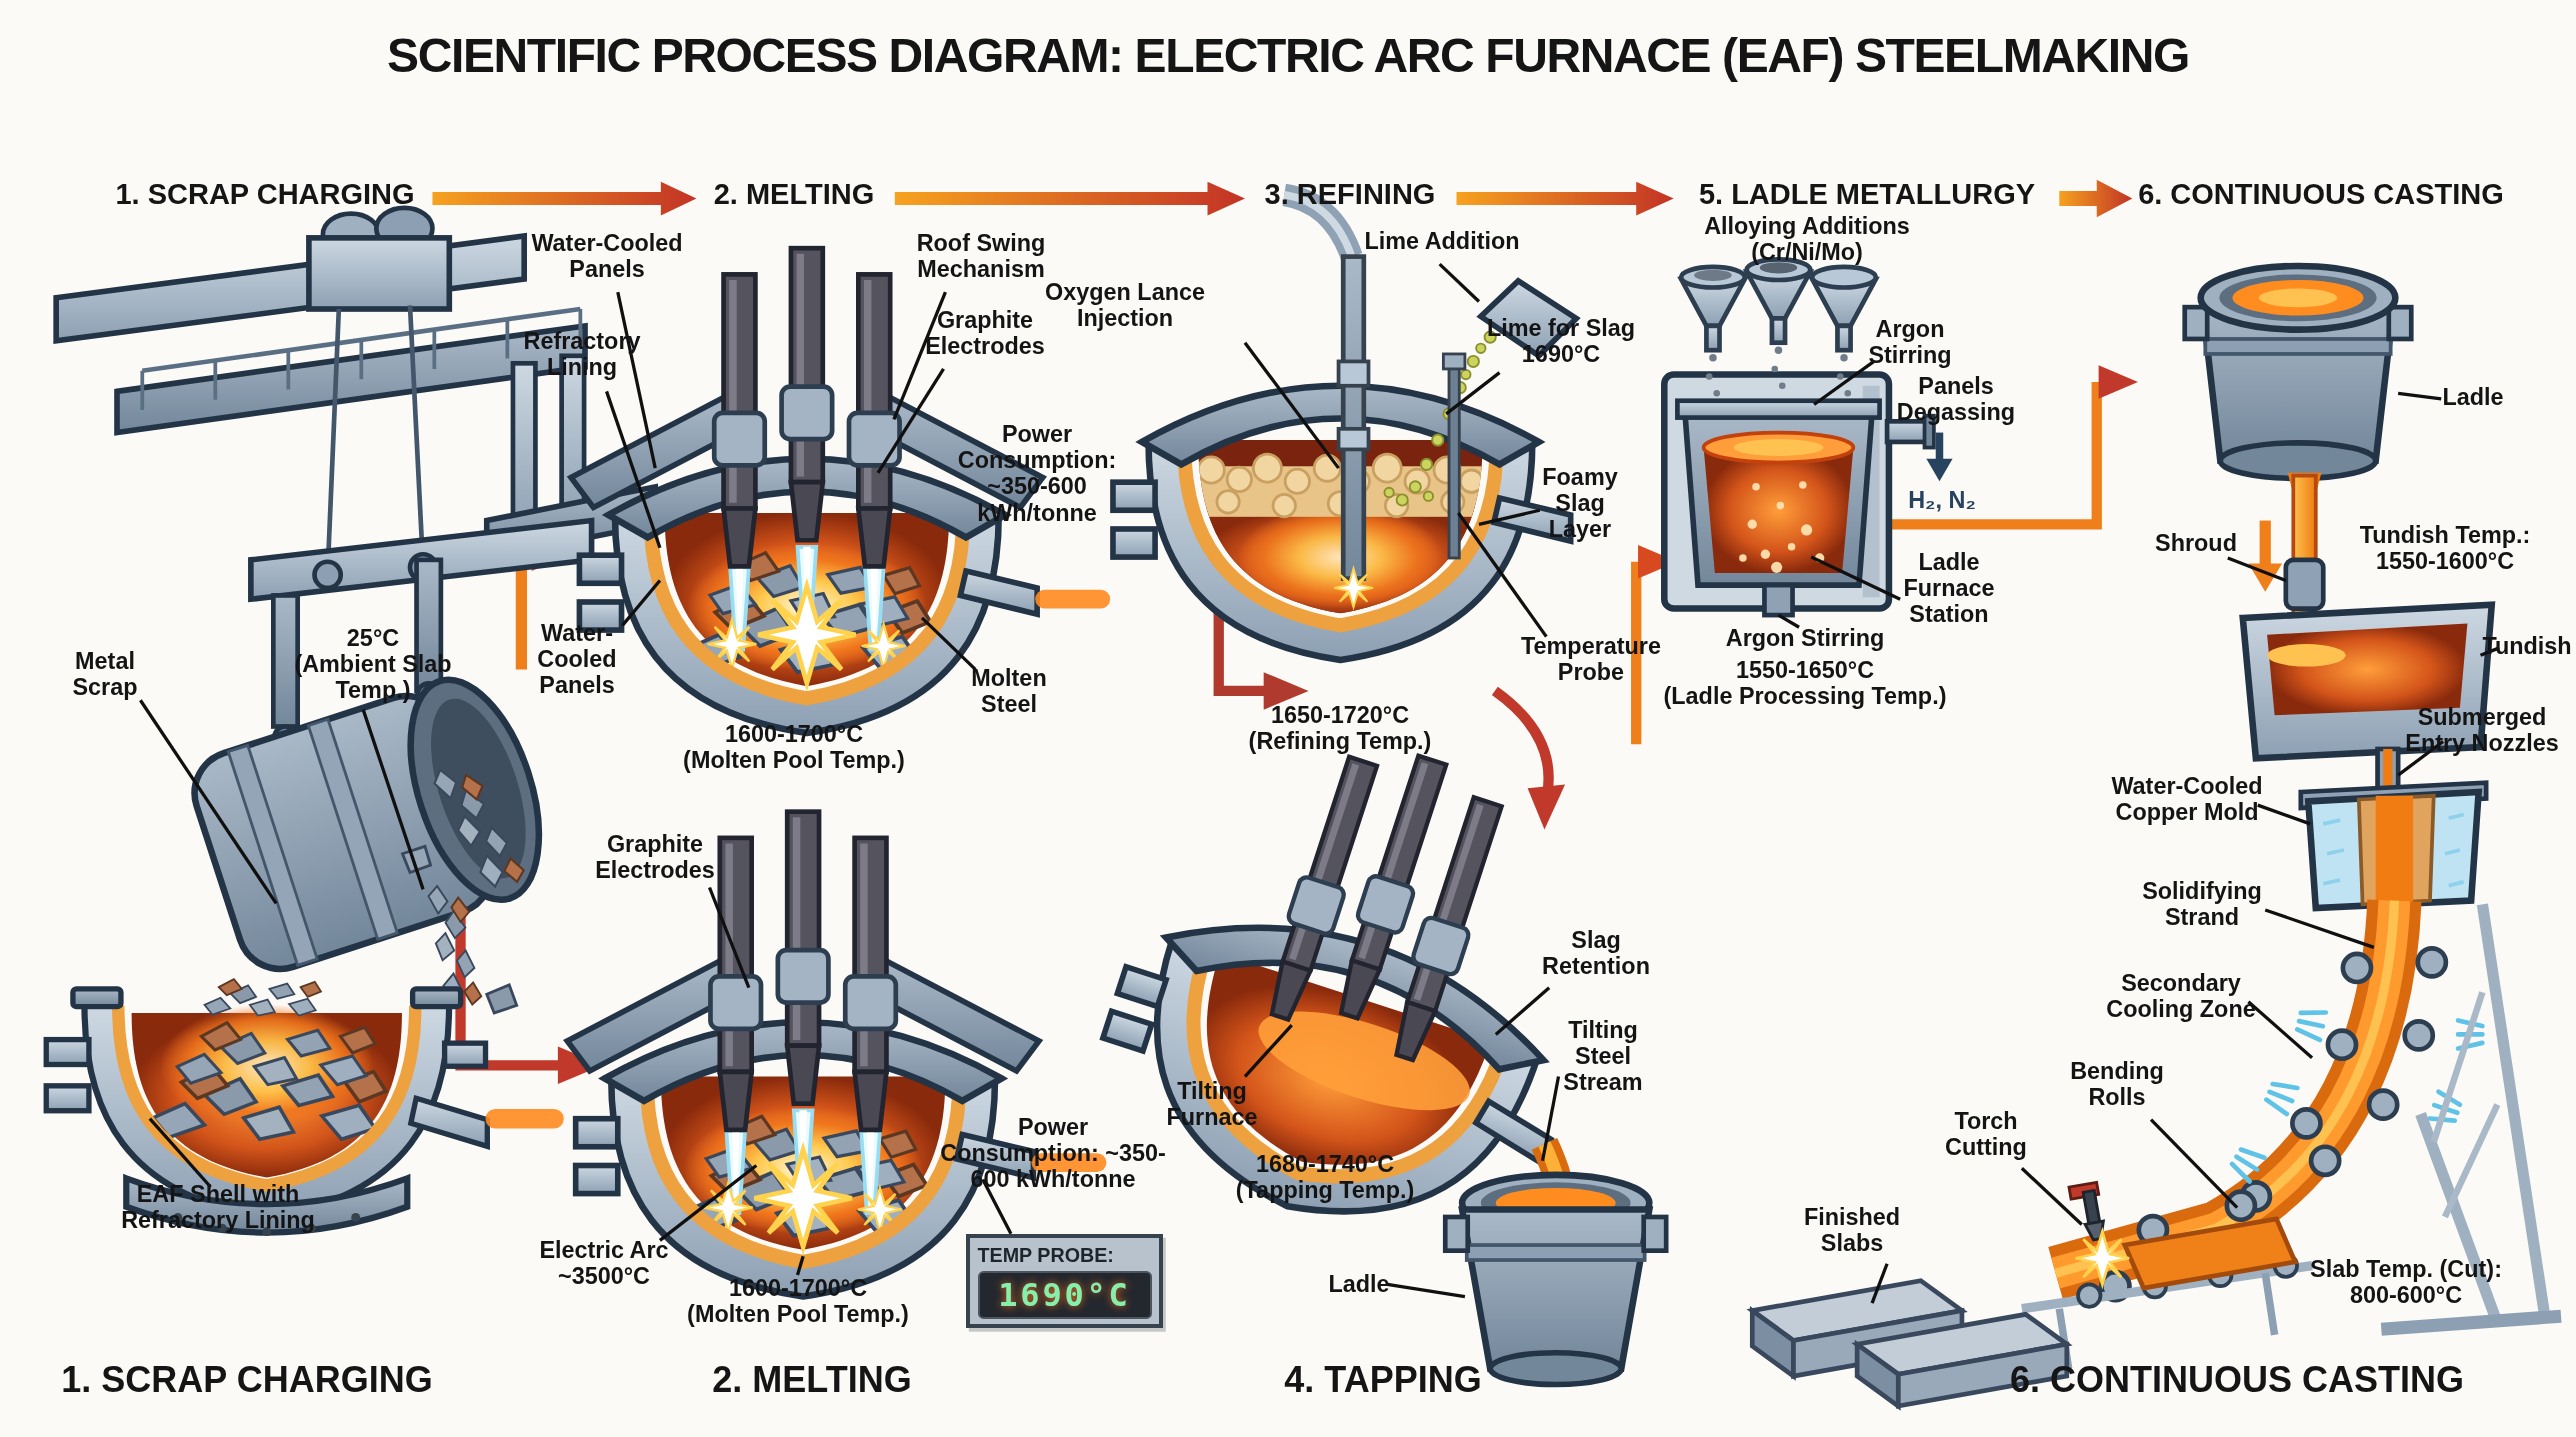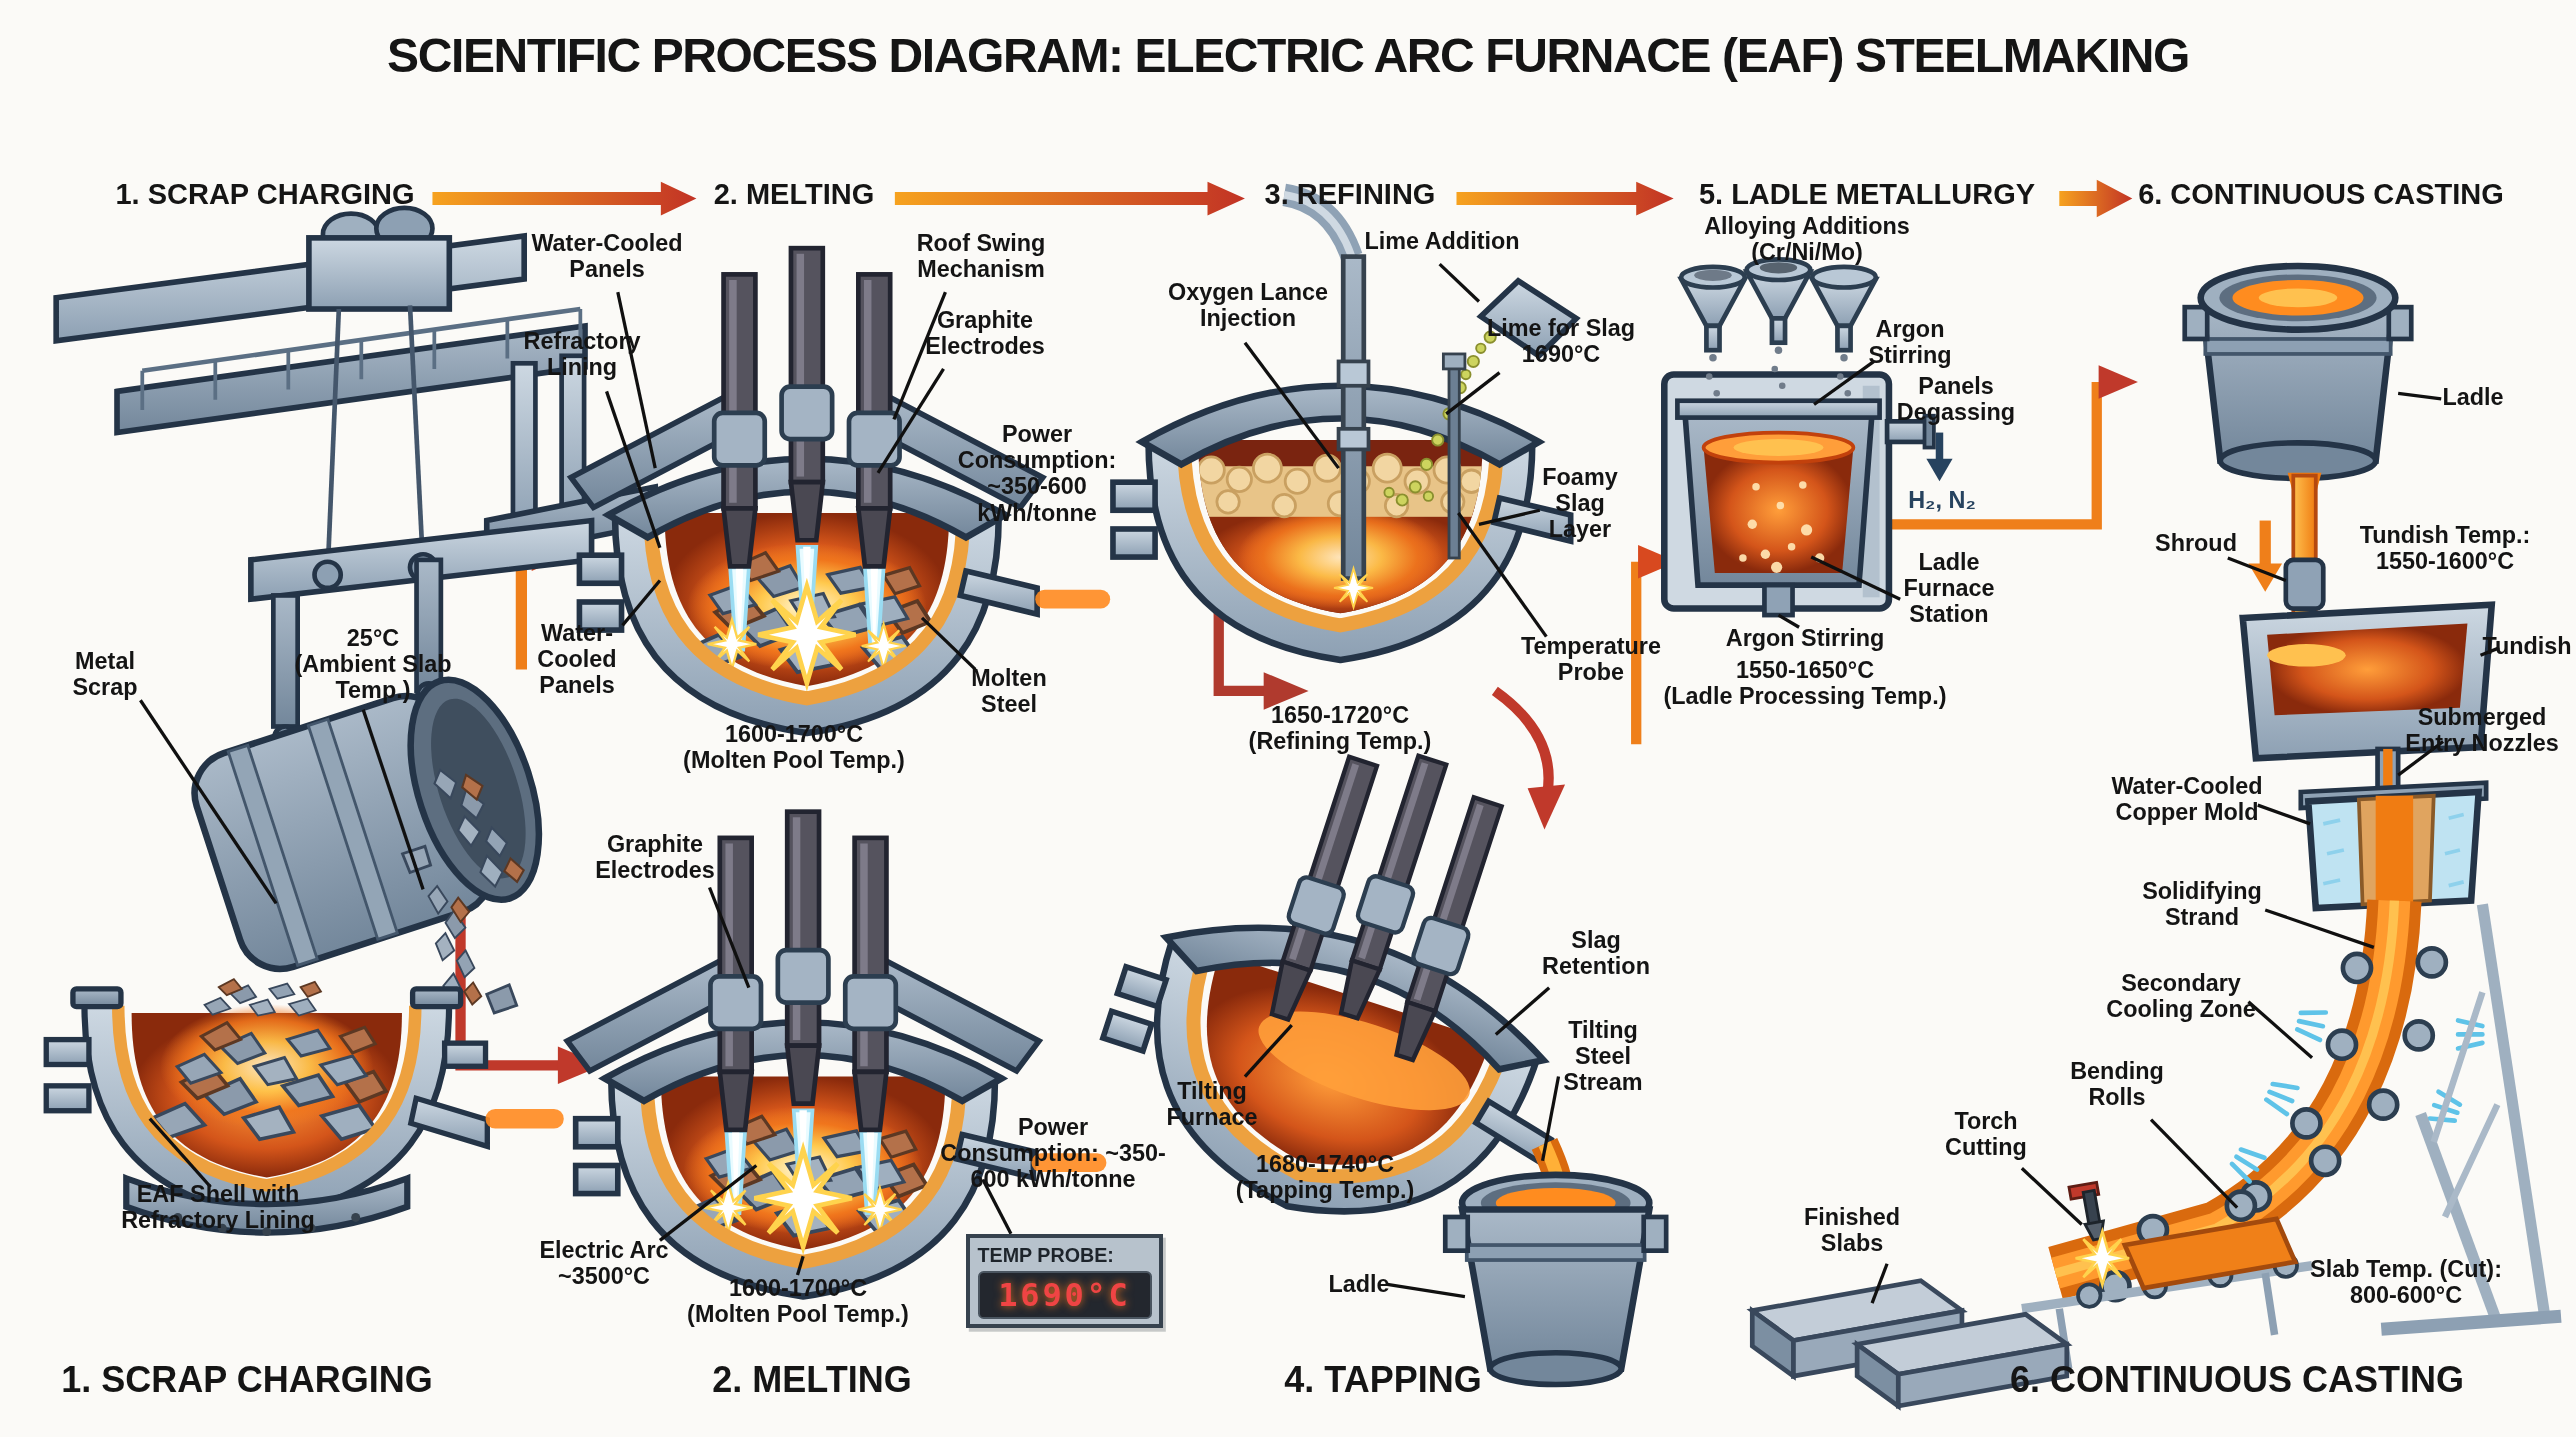--- a/index.html
+++ b/index.html
@@ -14,21 +14,21 @@
        white-space:nowrap;color:#151515;}
   .lbl{position:absolute;transform:translateX(-50%);z-index:5;font-size:23.4px;font-weight:bold;
        line-height:1.12;text-align:center;color:#141414;}
   .sub{font-weight:bold;}
   .gas{color:#27435f;}
   .lcd{position:absolute;z-index:5;width:174px;background:#b7c2cc;border:4.7px solid #36424e;
        border-radius:0;padding:5.6px 7.5px;box-shadow:2.8px 3.7px 0 rgba(40,50,60,.25);}
   .lcd-title{font-weight:bold;font-size:19.7px;color:#1d242b;}
   .lcd-screen{margin-top:4.7px;background:#23272e;border:2.8px solid #4a5560;border-radius:5.6px;
               padding:2.8px 7.5px;text-align:center;}
-  .lcd-val{font-family:"DejaVu Sans Mono",monospace;font-weight:bold;font-size:32px;color:#ef4444;
+  .lcd-val{font-family:"DejaVu Sans Mono",monospace;font-weight:bold;font-size:32px;color:#86efac;
            letter-spacing:2.8px;text-shadow:0 0 8.4px rgba(255,122,28,.85);}
 </style>
 </head>
 <body>
 
 <div id="canvas">
 
 <svg id="art" width="2576" height="1438" viewBox="0 0 2752 1536">
 <defs>
   <linearGradient id="gArr" x1="0" y1="0" x2="1" y2="0">
@@ -491,21 +491,21 @@
 <div class="lbl" style="left:1053px;top:1114px;width:234px">Power Consumption: ~350-600 kWh/tonne</div>
 <div class="lcd" style="left:966px;top:1234px">
   <div class="lcd-title">TEMP PROBE:</div>
   <div class="lcd-screen">
     <span class="lcd-val">1690°C</span>
   </div>
 </div>
 <div class="cap" style="left:812px;top:1359px">2. MELTING</div>
 
 <div class="lbl" style="left:1442px;top:228px;width:225px">Lime Addition</div>
-<div class="lbl" style="left:1248px;top:279px;width:197px">Oxygen Lance Injection</div>
+<div class="lbl" style="left:1125px;top:279px;width:197px">Oxygen Lance Injection</div>
 <div class="lbl" style="left:1561px;top:315px;width:206px">Lime for Slag 1690°C</div>
 <div class="lbl" style="left:1580px;top:464px;width:103px">Foamy Slag Layer</div>
 <div class="lbl" style="left:1591px;top:633px;width:178px">Temperature Probe</div>
 <div class="lbl" style="left:1340px;top:702px;width:243px">
   <span>1650-1720°C</span><br>
   <span class="sub">(Refining Temp.)</span>
 </div>
 
 <div class="lbl" style="left:1212px;top:1078px;width:122px">Tilting Furnace</div>
 <div class="lbl" style="left:1596px;top:927px;width:131px">Slag Retention</div>

